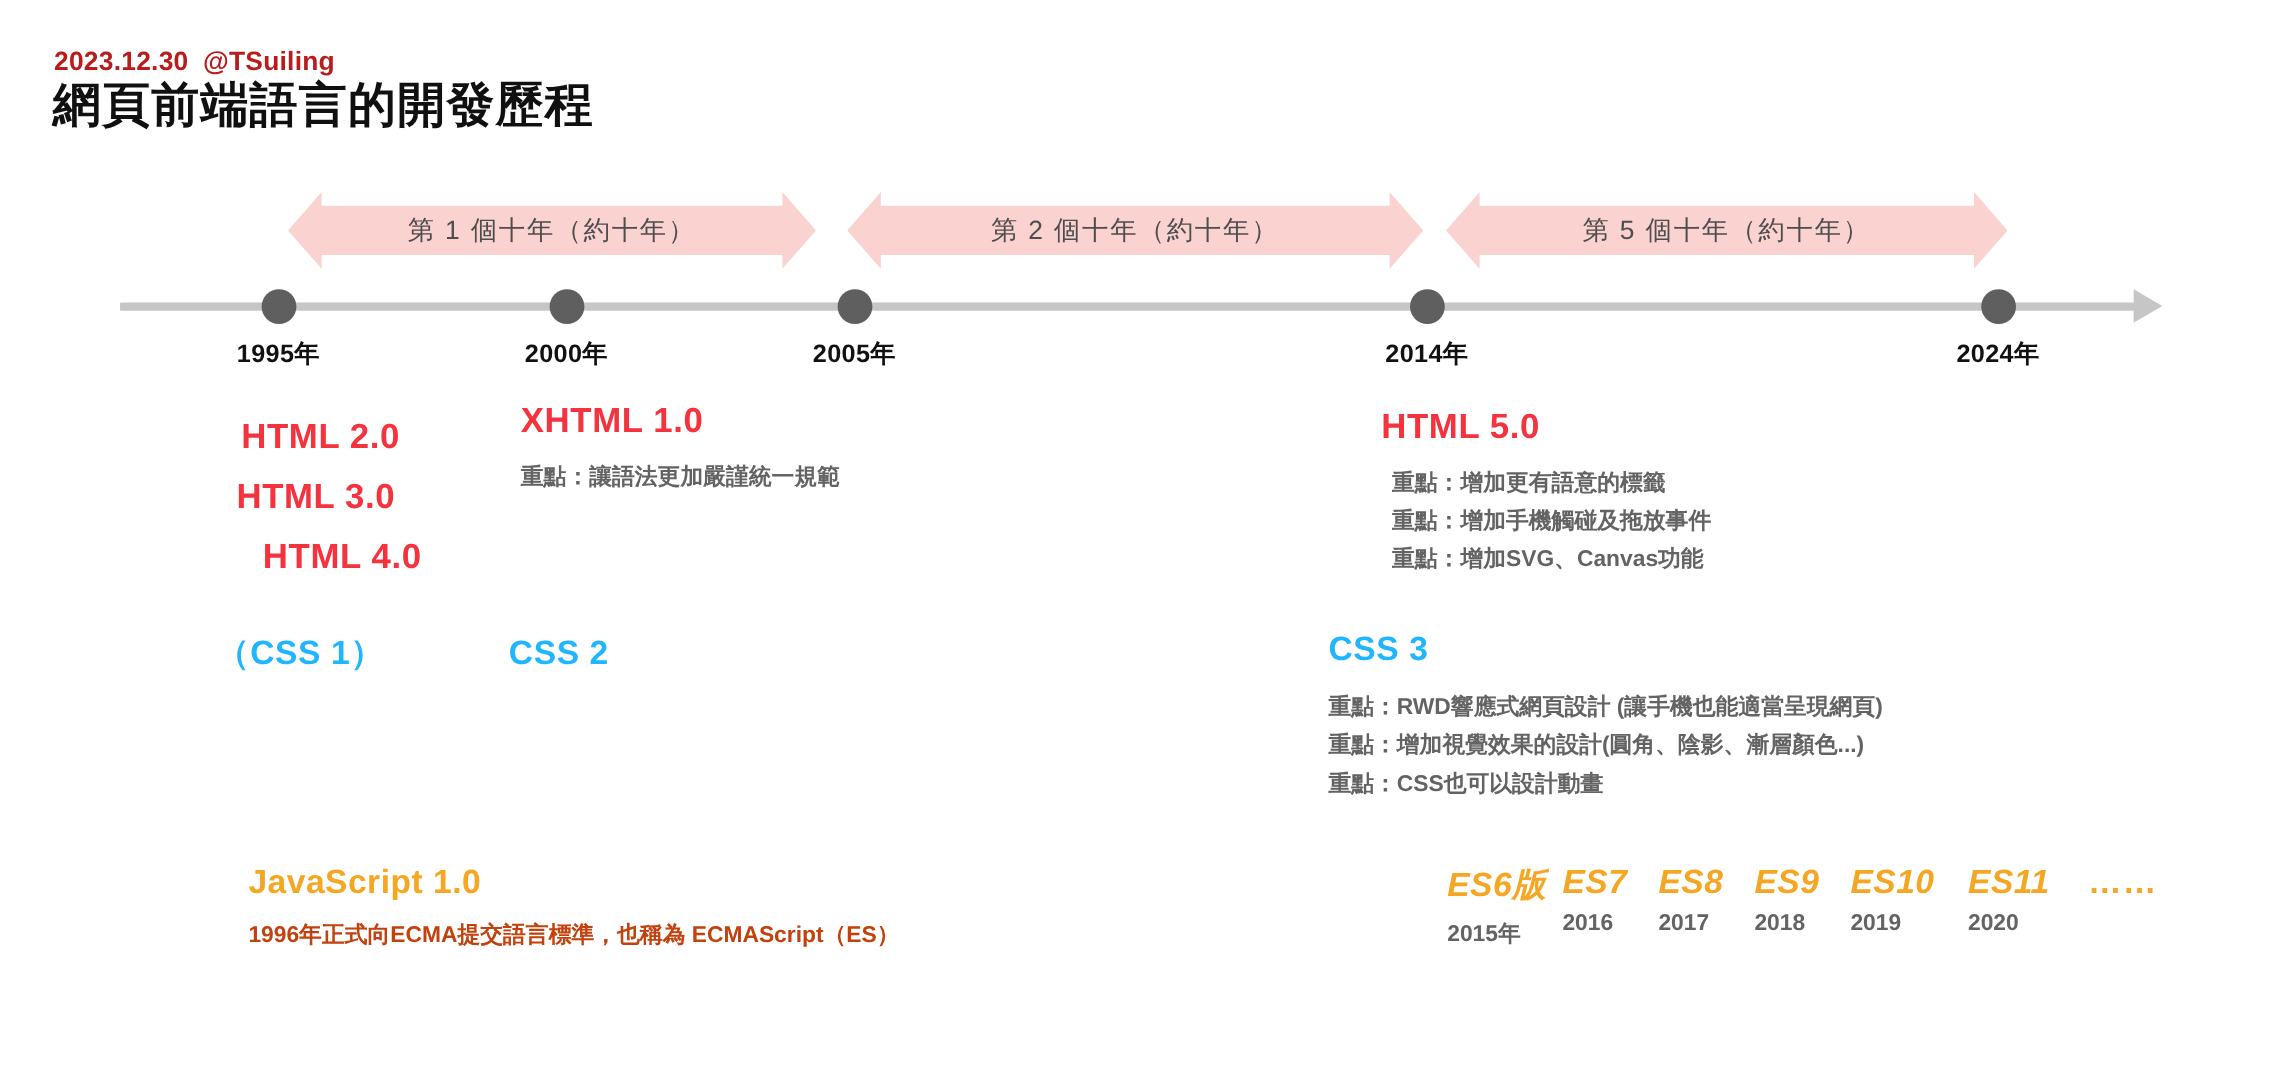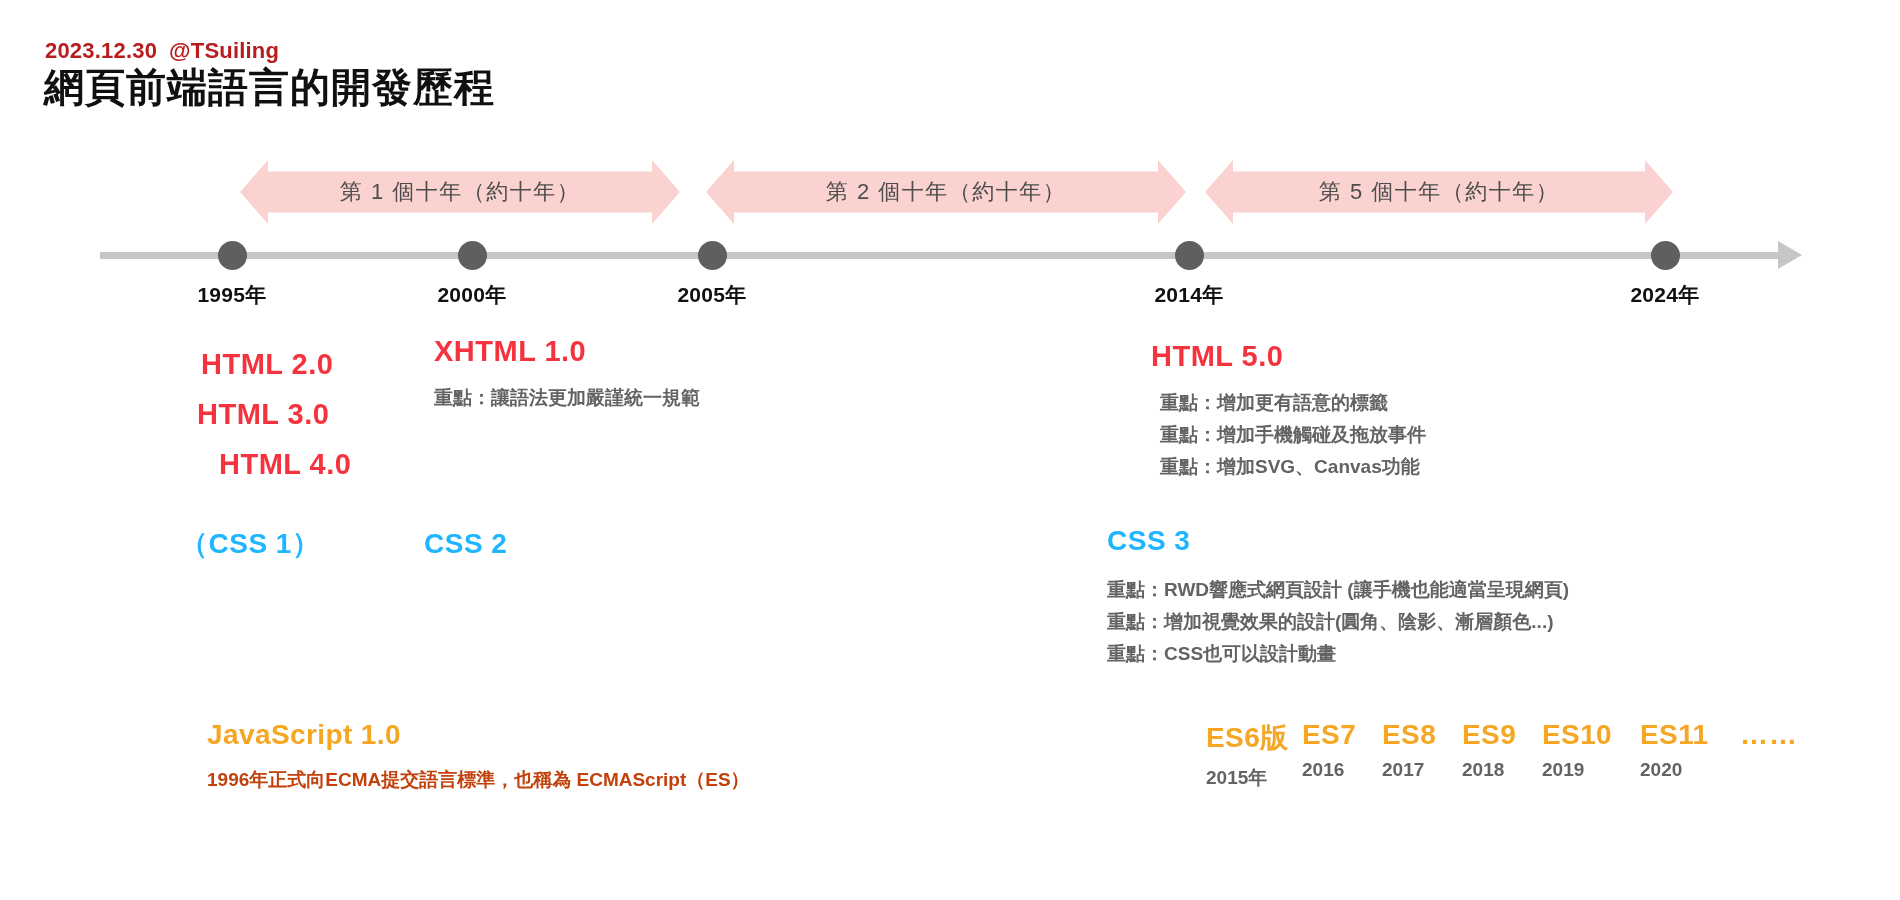--- a/index.html
+++ b/index.html
@@ -170,20 +170,21 @@
     display: flex;
     flex-direction: column;
     align-items: flex-start;
   }
   .es-name {
     font-size: 28px;
     font-weight: bold;
     color: #f5a623;
     letter-spacing: 0.4px;
     white-space: nowrap;
+    font-style: italic;
   }
   .es-year {
     margin-top: 8px;
     font-size: 19px;
     font-weight: bold;
     color: #636363;
     white-space: nowrap;
   }
   .es-ellipsis {
     font-size: 28px;

